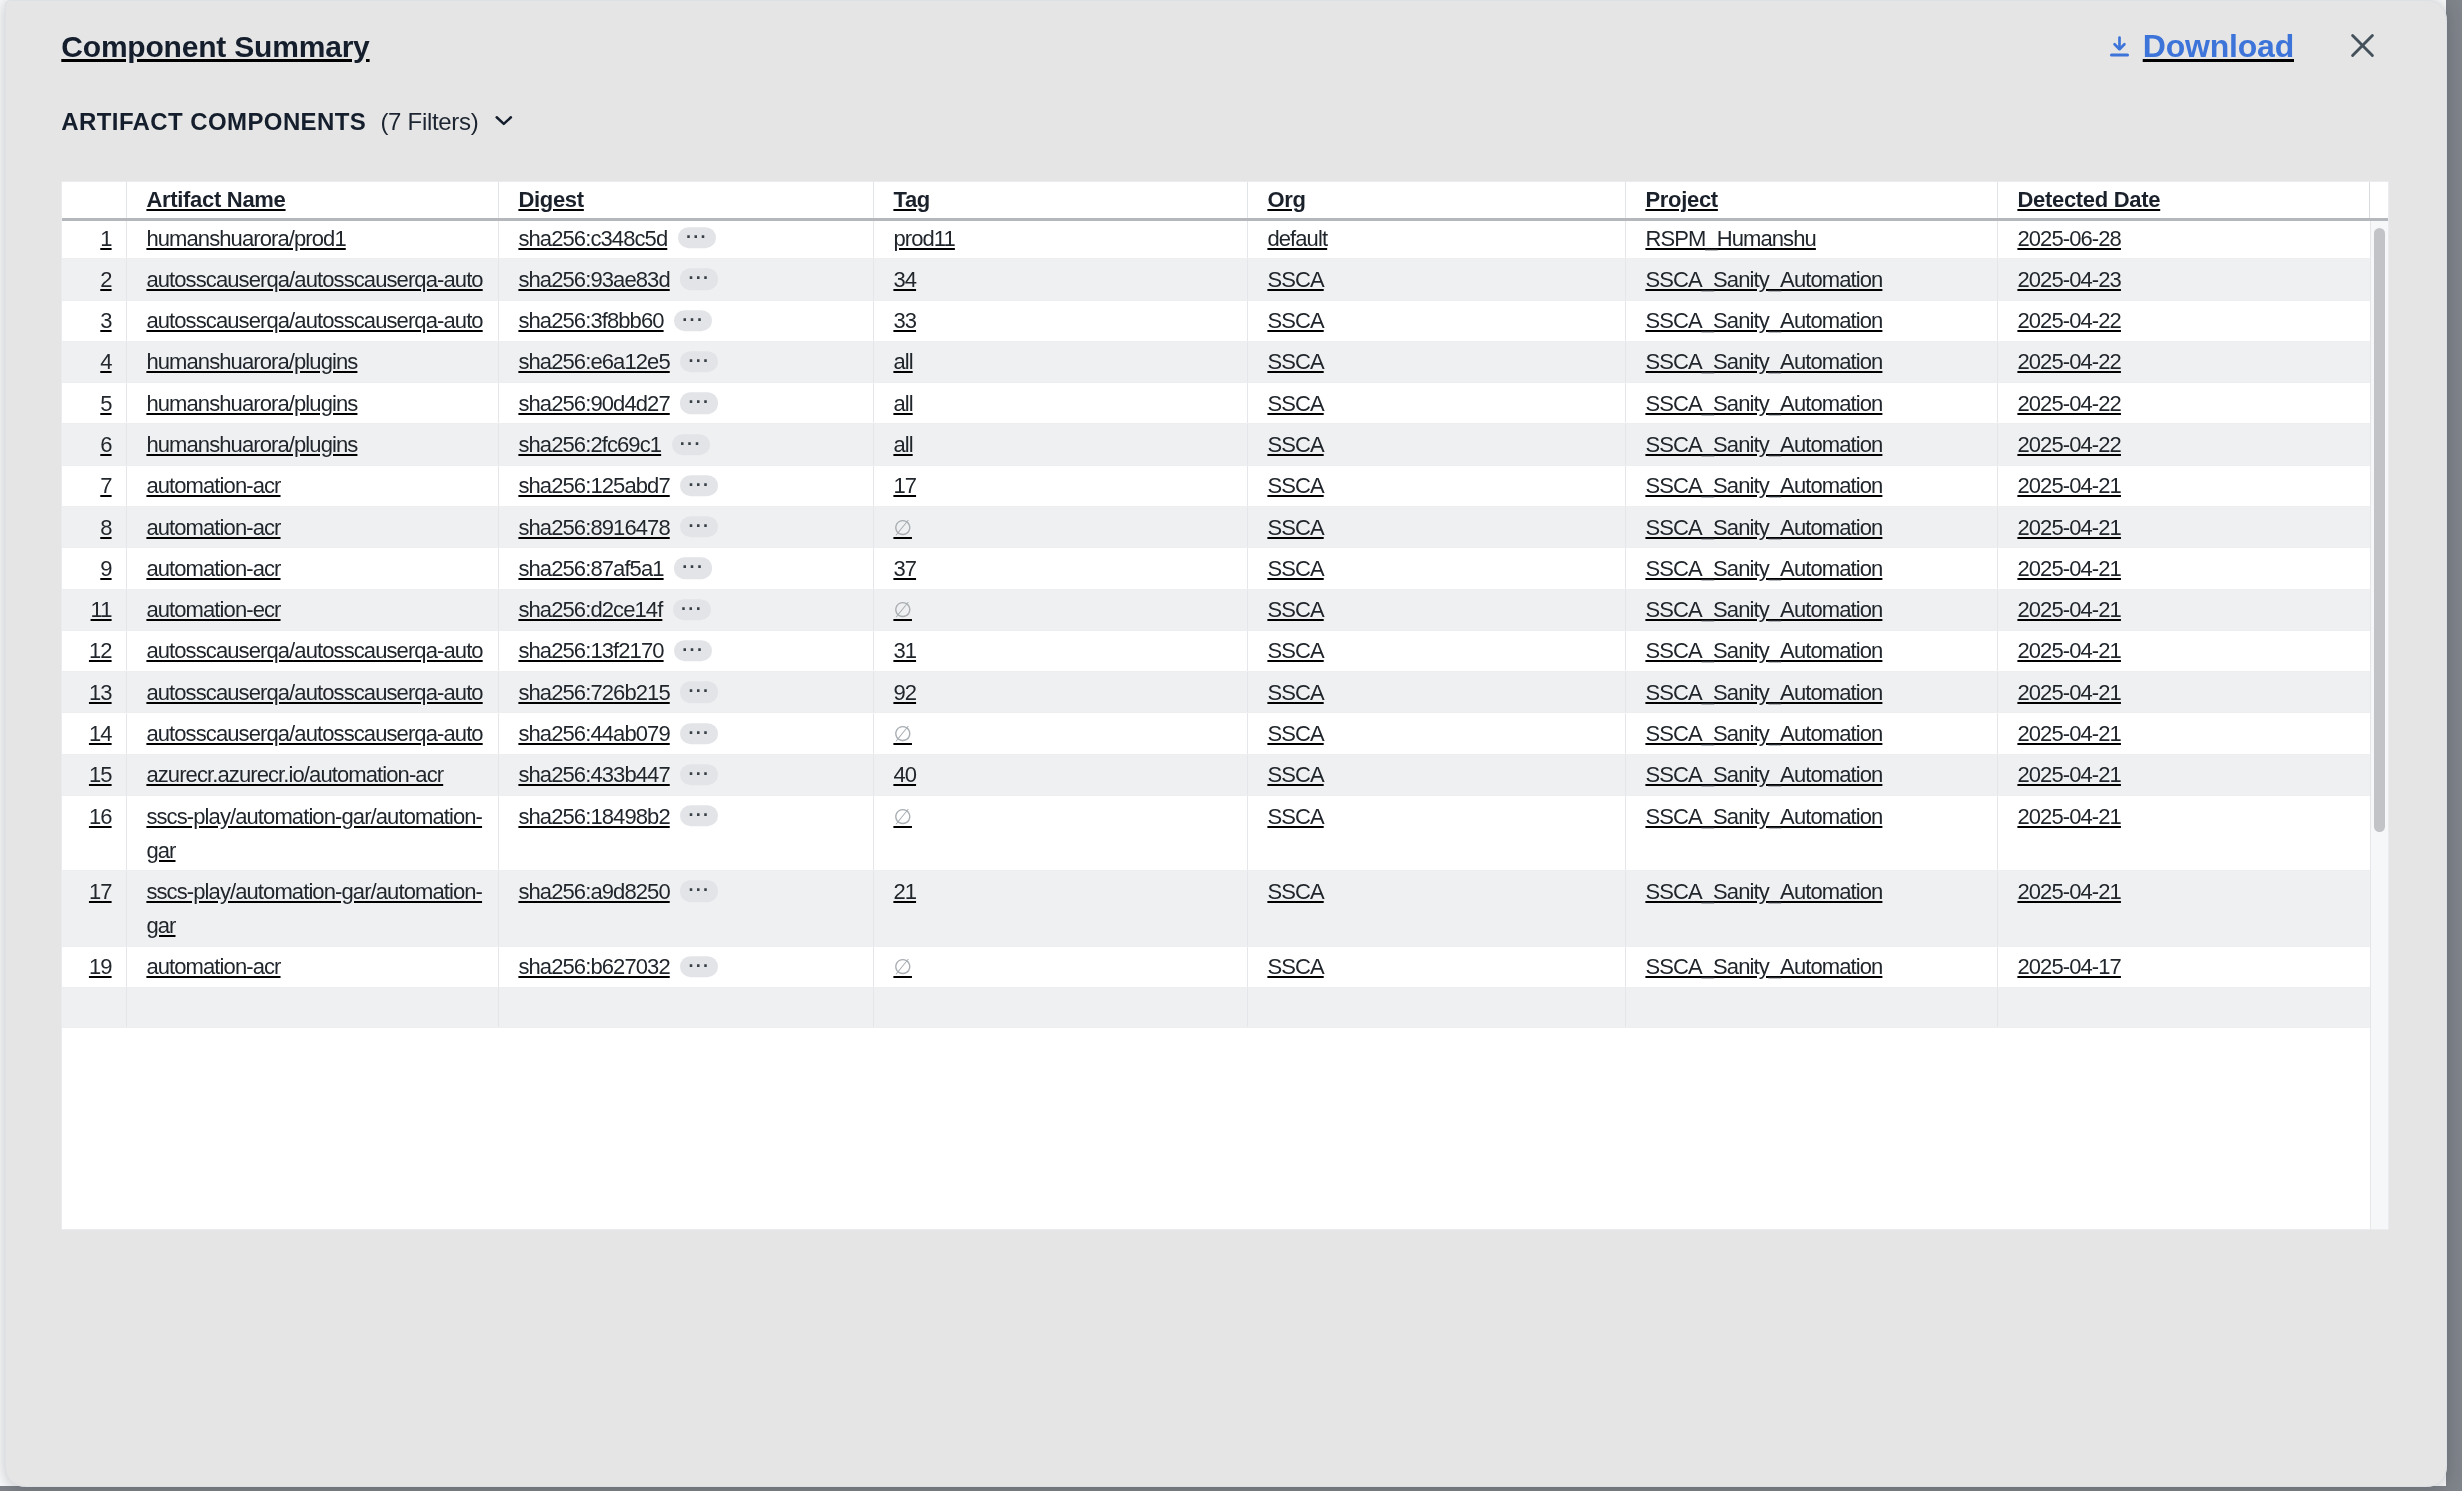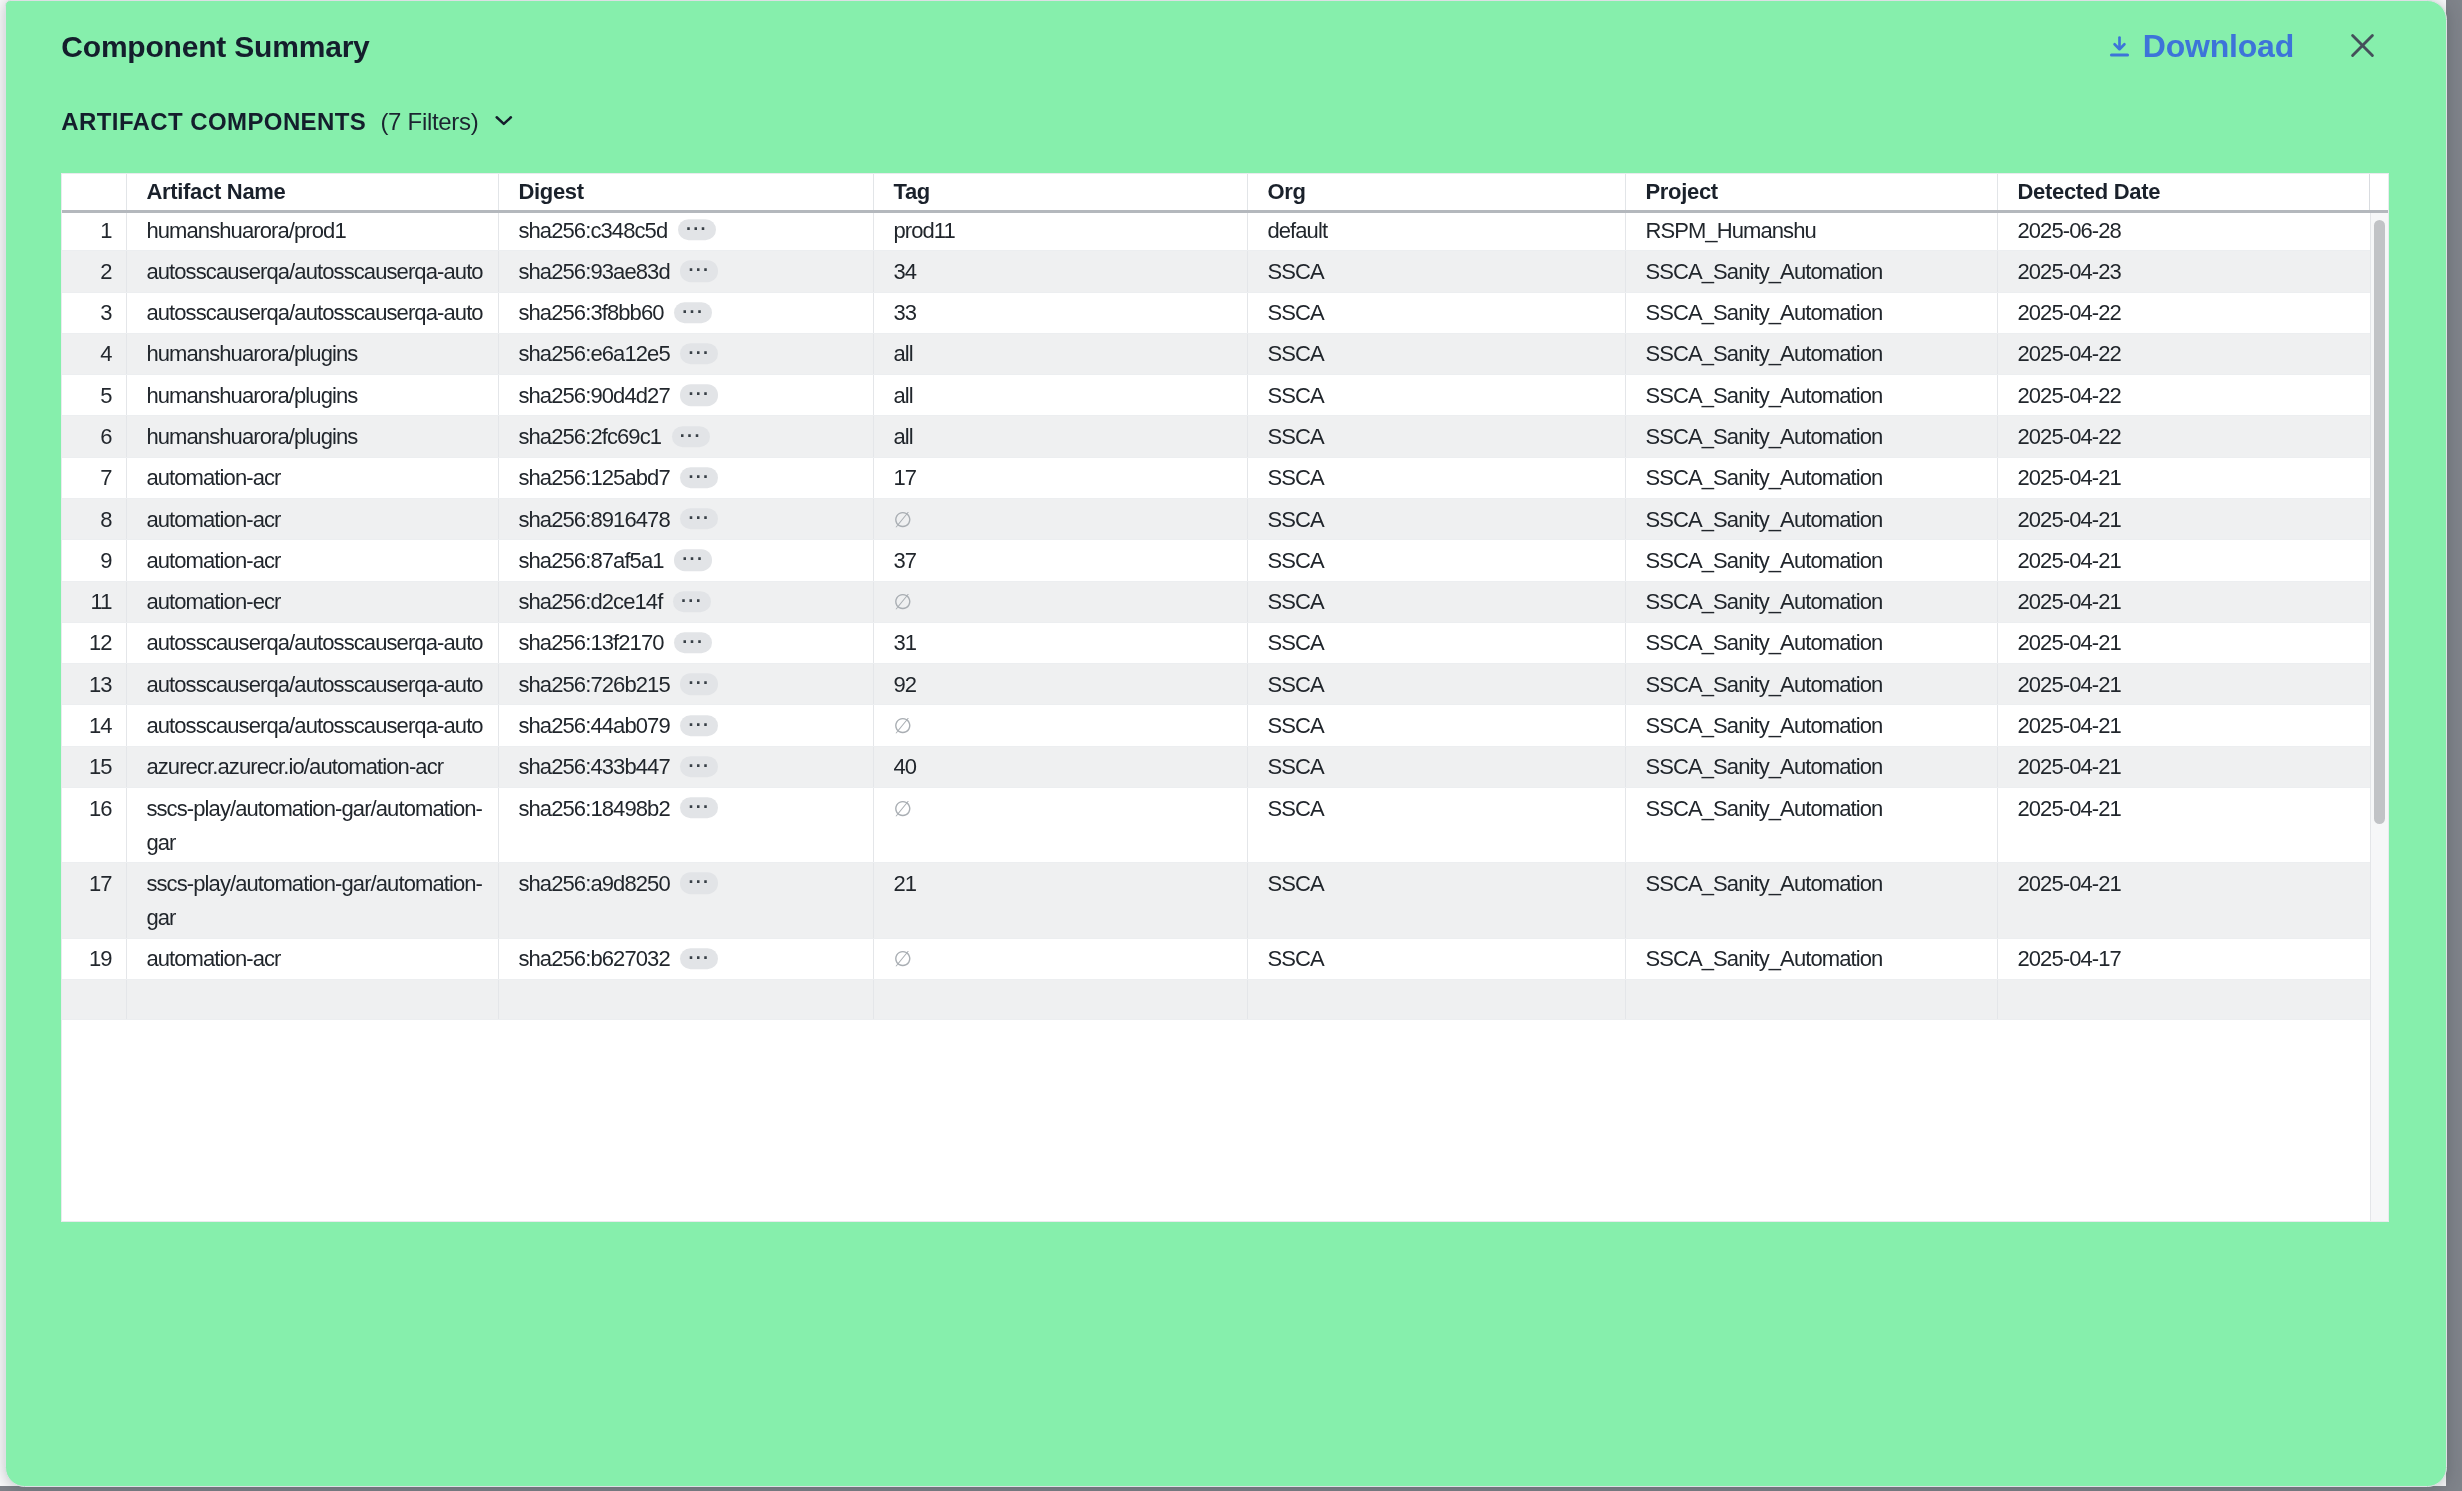--- a/index.html
+++ b/index.html
@@ -6,33 +6,33 @@
   html,body { width:2462px; height:1492px; overflow:hidden; background:#FAFBFC;
               font-family:"Liberation Sans", sans-serif; }
   .stage { position:relative; width:2462px; height:1492px; overflow:hidden; }
 
   
   .edge-right  { position:absolute; top:0; right:0; width:16px; height:100%; background:#7F838A; z-index:1; }
   .edge-bottom { position:absolute; left:0; bottom:0; width:100%; height:6.2px; background:#7F838A; z-index:1; }
 
   
   .modal { position:absolute; left:5.3px; top:0; right:15px; bottom:5.3px; z-index:2;
-           background:#86efac; border:0.9px solid #DDE0E4;
+           background:#e5e5e5; border:0.9px solid #DDE0E4;
            border-radius:5.3px 19.6px 19.6px 19.6px;
-           box-shadow:0 1.8px 16px rgba(40,45,55,0.28); overflow:hidden; }
+           box-shadow:0 1.8px 16px rgba(40,45,55,0.28); overflow:hidden;text-decoration:underline; }
 
   .modal-header { display:flex; align-items:center; padding:27px 69px 0 55px; }
   .modal-title { font-size:30px; font-weight:700; color:#141E2C; letter-spacing:-0.2px; flex:1; }
   .download { display:inline-flex; align-items:center; gap:10.7px; color:#3D74D9; cursor:pointer;
               font-size:32px; font-weight:700; letter-spacing:-0.2px; text-decoration:none; }
   .download svg { display:block; }
   .close-btn { background:none; border:none; margin-left:53px; cursor:pointer; display:inline-flex;
                align-items:center; justify-content:center; width:30px; height:30px; }
 
-  .section-row { display:inline-flex; align-items:center; margin:43px 0 0 55px; cursor:pointer;justify-content:space-between; }
+  .section-row { display:inline-flex; align-items:center; margin:43px 0 8px 55px; cursor:pointer;justify-content:space-between; }
   .section-title { font-size:24px; font-weight:700; color:#141E2C; letter-spacing:0.4px; }
   .section-filters { font-size:24px; font-weight:400; color:#1B2430; margin-left:14.2px; letter-spacing:-0.3px; }
   .section-row svg { margin-left:16px; }
 
   
   .table-wrap { position:relative; margin:37px 57px 0 55px; height:1049px; overflow:hidden;
                 background:#FFFFFF; border:0.9px solid #E9EBEE; }
   table { width:calc(100% - 18px); border-collapse:collapse; table-layout:fixed; }
   col.c-num { width:64px; } col.c-art { width:372px; } col.c-dig { width:375px; }
   col.c-tag { width:374px; } col.c-org { width:378px; } col.c-proj { width:372px; }

